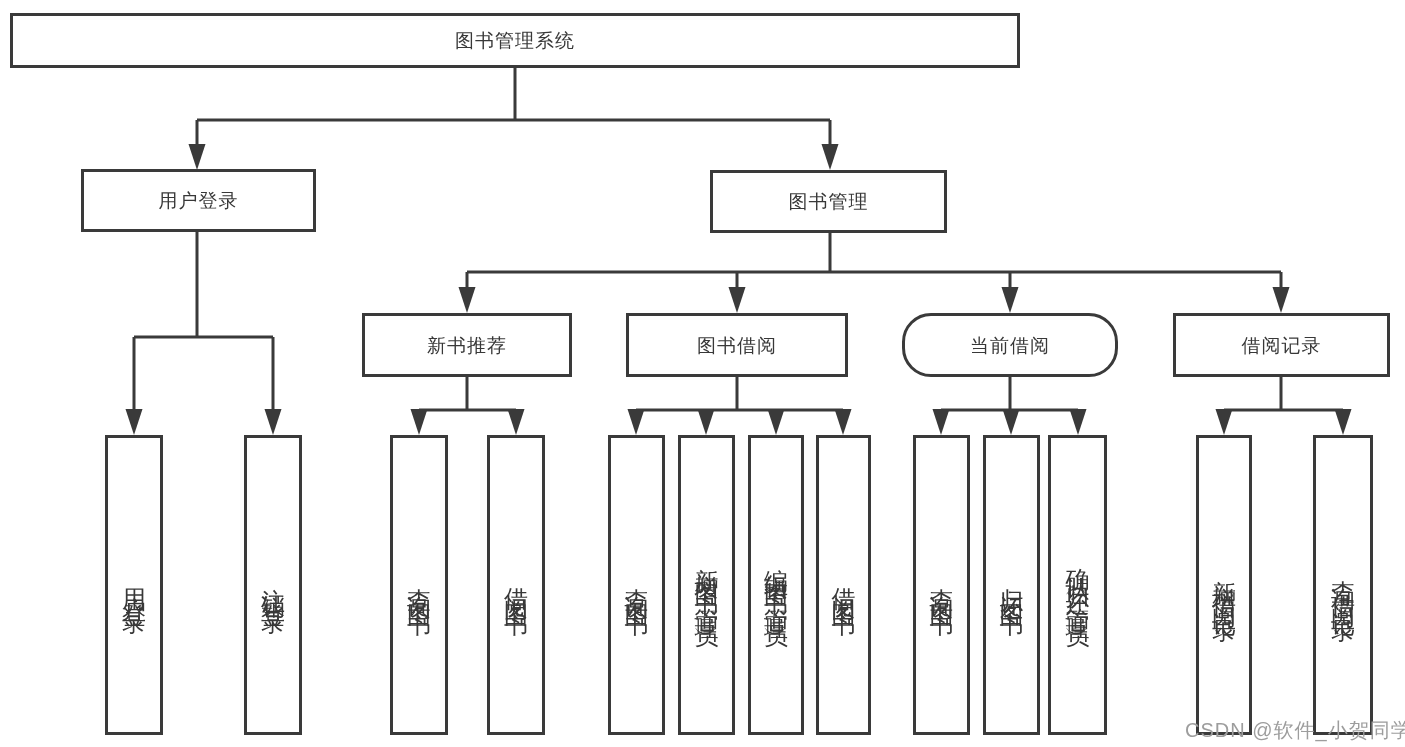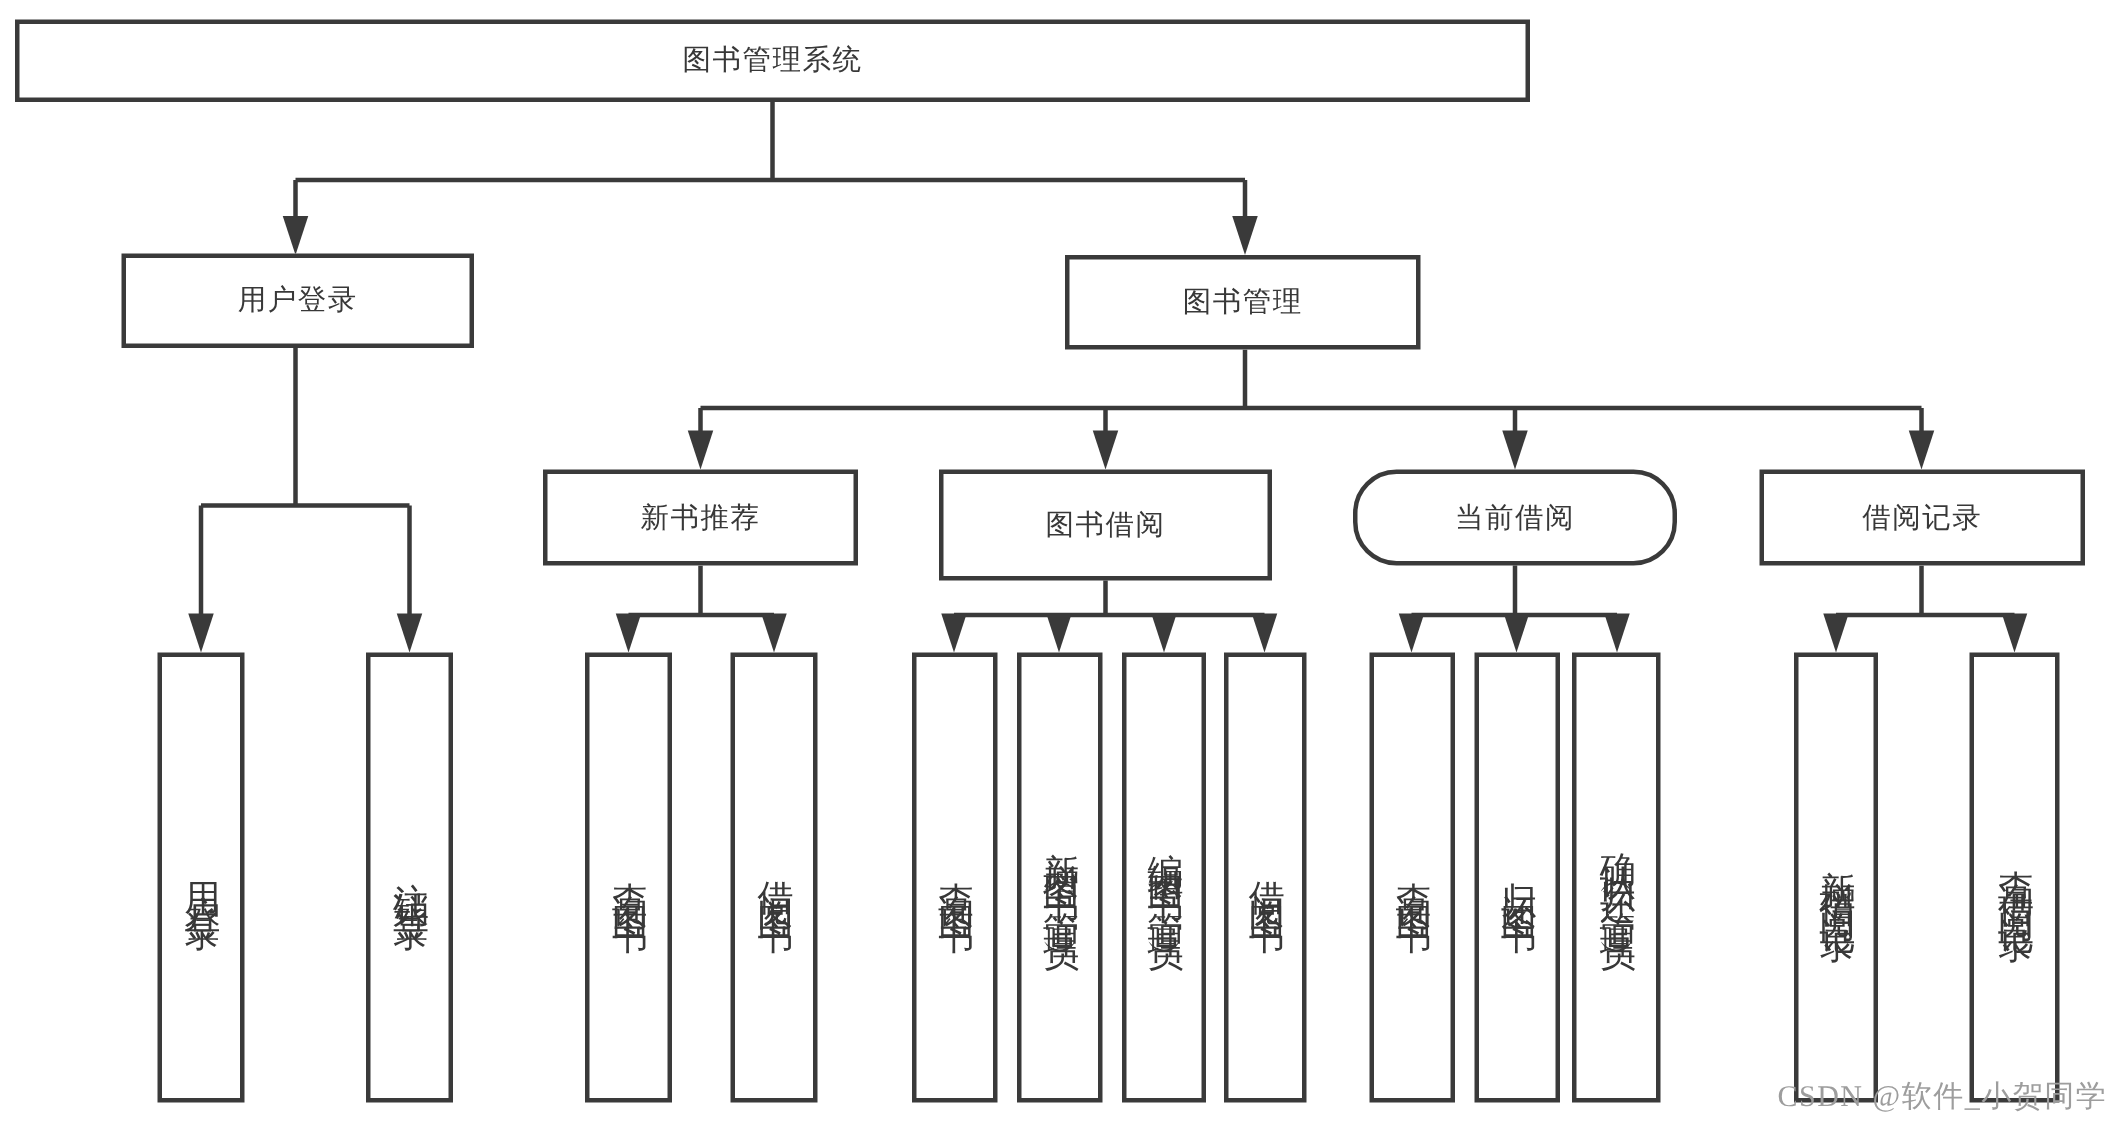--- a/index.html
+++ b/index.html
@@ -1,20 +1,20 @@
 <!DOCTYPE html>
 <html><head>
 <meta charset="utf-8">
 <style>
   html,body{margin:0;padding:0;background:#fff;}
   #canvas{
     position:relative;
     width:1405px;height:747px;
     background:#fff;
-    font-family:Liberation Serif, serif;
+    font-family:Liberation Sans, sans-serif;
     overflow:hidden;
   }
   #connectors{position:absolute;left:0;top:0;width:1405px;height:747px;}
   .box{
     position:absolute;
     box-sizing:border-box;
     background:#fff;
     border:3px solid #3a3a3a;
     color:#383838;
     display:flex;
@@ -94,21 +94,21 @@
       <polygon points="1343,435 1334.5,409 1351.5,409"></polygon>
     </g>
   </svg>
 
   <div class="box h-box" style="left:10px;top:13px;width:1010px;height:55px;">图书管理系统</div>
 
   <div class="box h-box" style="left:81px;top:169px;width:235px;height:63px;">用户登录</div>
   <div class="box h-box" style="left:362px;top:313px;width:210px;height:64px;">新书推荐</div>
 
   <div class="box h-box" style="left:710px;top:170px;width:237px;height:63px;">图书管理</div>
-  <div class="box h-box" style="left:626px;top:313px;width:222px;height:74px;">图书借阅</div>
+  <div class="box h-box" style="left:626px;top:313px;width:222px;height:64px;">图书借阅</div>
   <div class="box h-box" style="left:902px;top:313px;width:216px;height:64px;border-radius:29px;">当前借阅</div>
   <div class="box h-box" style="left:1173px;top:313px;width:217px;height:64px;">借阅记录</div>
 
   <div class="box v-box" style="left:105px;top:435px;width:58px;height:300px;">用户登录</div>
   <div class="box v-box" style="left:244px;top:435px;width:58px;height:300px;">注销登录</div>
 
   <div class="box v-box" style="left:390px;top:435px;width:58px;height:300px;">查询图书</div>
   <div class="box v-box" style="left:487px;top:435px;width:58px;height:300px;">借阅图书</div>
 
   <div class="box v-box" style="left:608px;top:435px;width:57px;height:300px;">查询图书</div>

